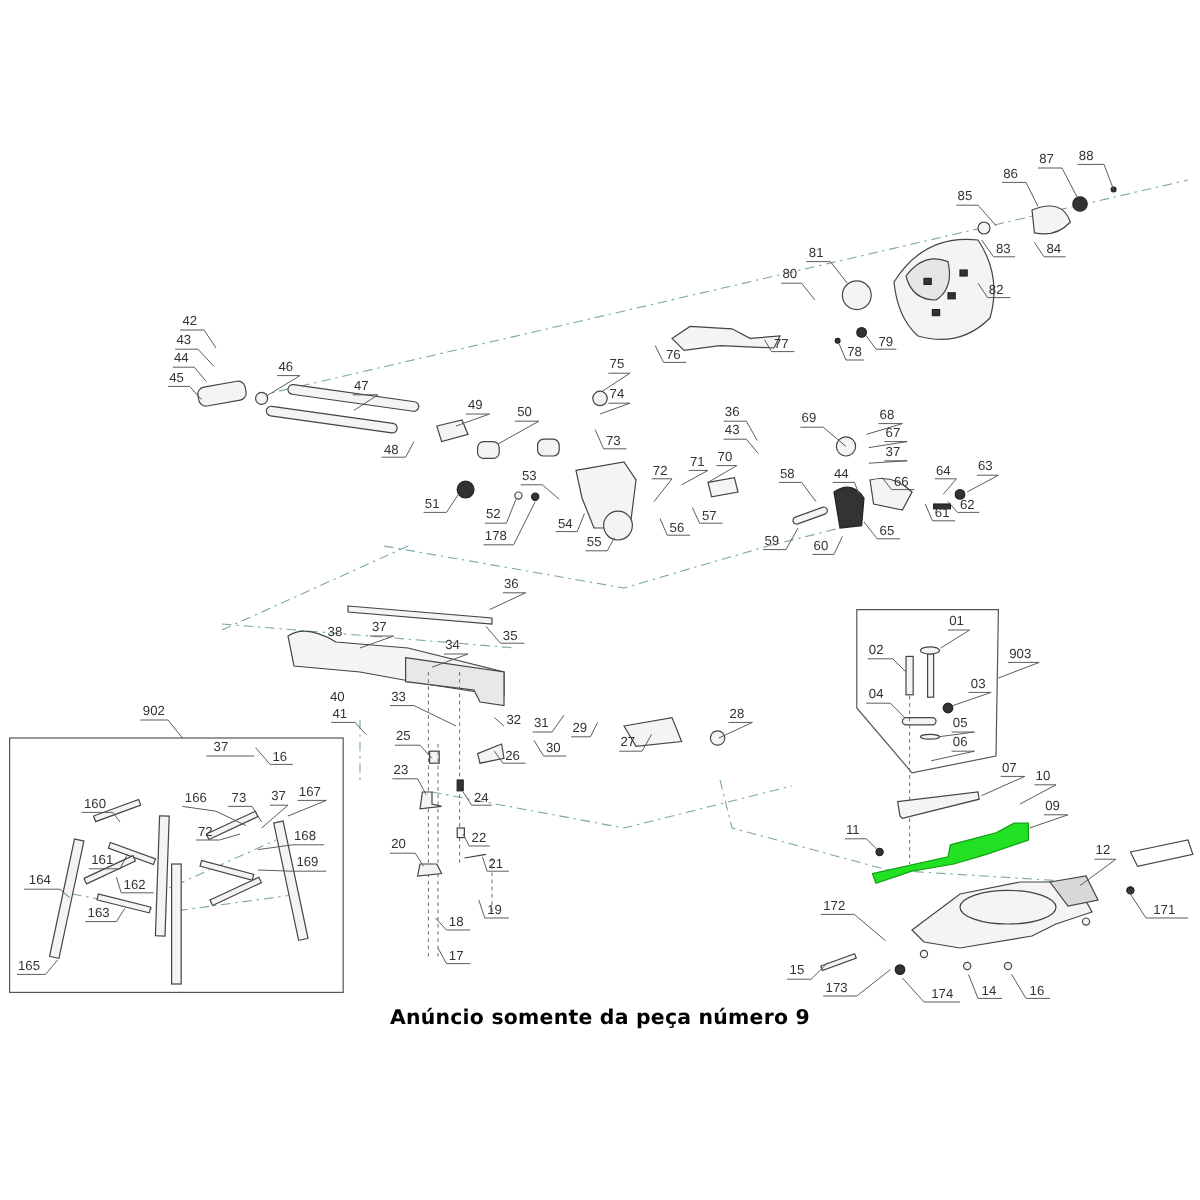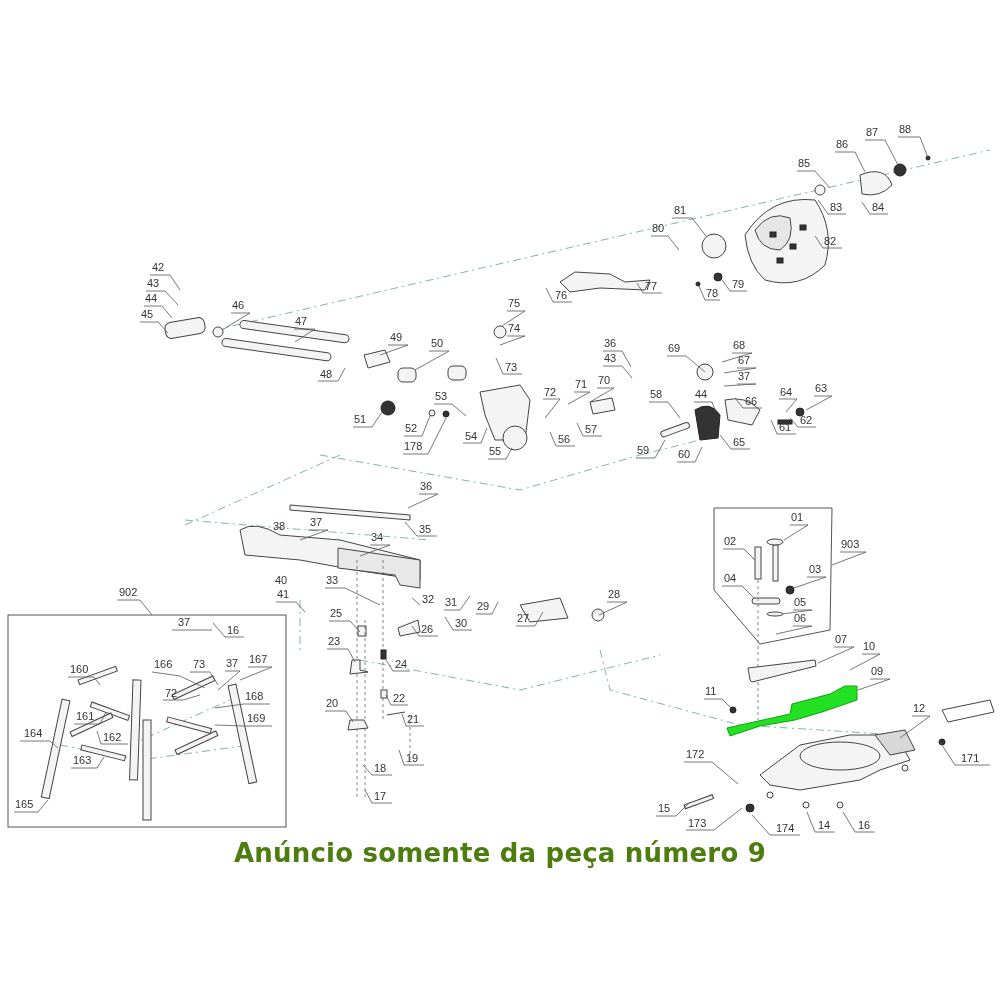--- a/index.html
+++ b/index.html
@@ -6,21 +6,21 @@
   body { width: 1000px; height: 1000px; position: relative; overflow: hidden; font-family: "Liberation Sans", sans-serif; }
   #diagram { position: absolute; left: 0; top: 0; width: 1000px; height: 1000px; }
   .lbl { font-family: "Liberation Sans", sans-serif; font-size: 11px; fill: #333; }
   .lead { stroke: #555; stroke-width: 0.8; fill: none; }
   .part { stroke: #444; stroke-width: 1; fill: #f4f4f4; }
   .dark { fill: #333; stroke: #222; }
   .dash { stroke: #7aa6a6; stroke-width: 0.9; fill: none; stroke-dasharray: 8 4 2 4; }
   .vdash { stroke: #666; stroke-width: 0.8; fill: none; stroke-dasharray: 3 3; }
   .hl { fill: #22e022; stroke: #14a014; stroke-width: 1; }
   #caption { position: absolute; left: 0; width: 1000px; top: 838px; text-align: center;
-             font-family: "DejaVu Sans", sans-serif; font-weight: bold; font-size: 26px; color: #4d7c0f; letter-spacing: 0.2px; }
+             font-family: "DejaVu Sans", sans-serif; font-weight: bold; font-size: 17px; color: #000000; letter-spacing: 0.2px; }
 </style>
 </head>
 <body>
 
 <svg id="diagram" viewBox="0 0 1000 1000" xmlns="http://www.w3.org/2000/svg">
 
   <g>
     <path class="dash" d="M215 330 L990 150"></path>
     <path class="dash" d="M320 455 L520 490 L640 455 L700 440"></path>
     <path class="dash" d="M185 525 L340 455"></path>

